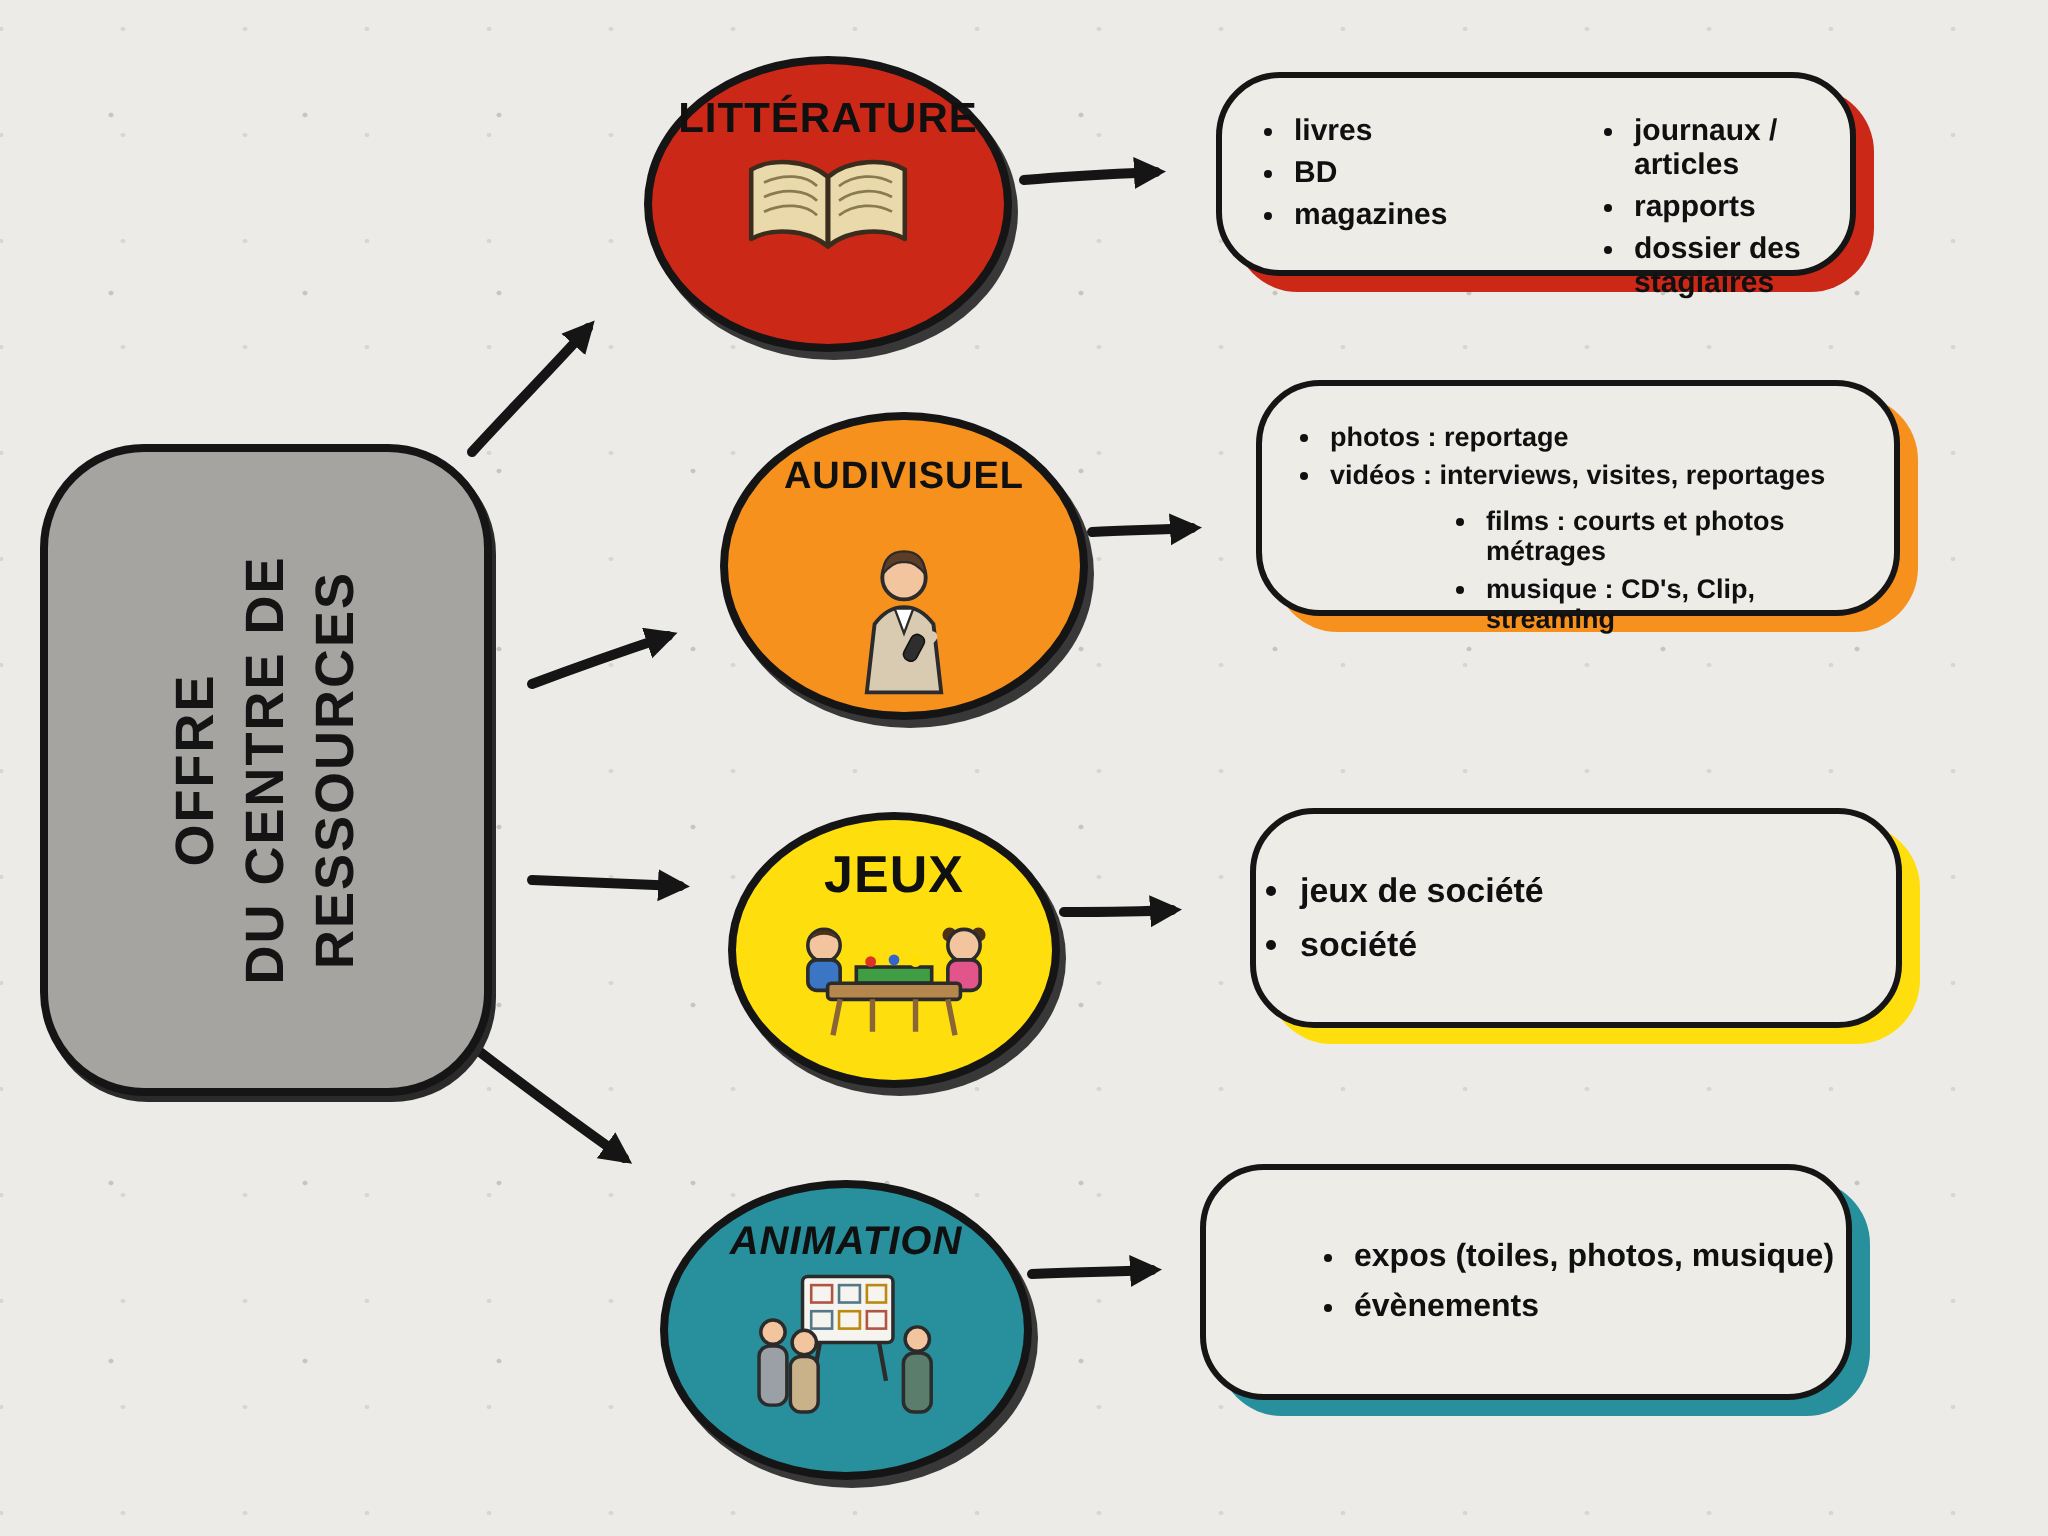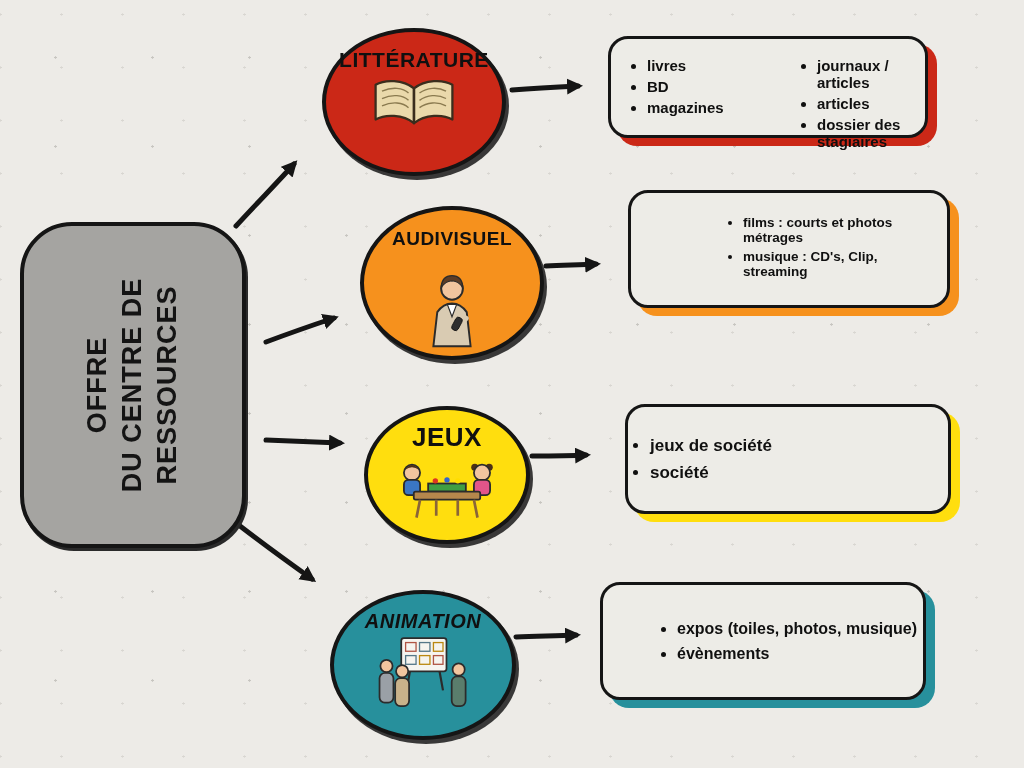--- a/index.html
+++ b/index.html
@@ -41,21 +41,21 @@
   .bubble.red{left:322px;top:28px;width:176px;height:140px;background:#cb2817;}
   .bubble.red .bubble-label{margin-top:16px;font-size:21px;}
   .bubble.orange{left:360px;top:206px;width:176px;height:146px;background:#f6911d;gap:20px;}
   .bubble.orange .bubble-label{margin-top:18px;font-size:19px;}
   .bubble.yellow{left:364px;top:406px;width:158px;height:130px;background:#ffde0e;}
   .bubble.yellow .bubble-label{margin-top:12px;font-size:26px;}
   .bubble.teal{left:330px;top:590px;width:178px;height:142px;background:#27909c;}
   .bubble.teal .bubble-label{margin-top:16px;font-size:20px;font-style:italic;}
   
   .box{
-    position:absolute;background:#edece7;border:3px solid #151515;border-radius:20px;
+    position:absolute;background:#edece7;border:3px solid #151515;border-radius:32px;
     color:#101010;font-weight:bold;box-sizing:border-box;
   }
   .box ul{margin:0;padding:0 0 0 22px;list-style:disc;}
   .box li{margin:4px 0;}
   .box1{left:608px;top:36px;width:320px;height:102px;box-shadow:9px 8px 0 #cb2817;
         display:flex;padding:14px 14px;font-size:15px;}
   .box1 .col1{flex:0 0 148px;}
   .box1 .col2{flex:1;}
   .box2{left:628px;top:190px;width:322px;height:118px;box-shadow:9px 8px 0 #f6911d;
         padding:14px 12px;font-size:13.5px;}
@@ -174,26 +174,30 @@
   </div>
 
   <div class="box box1">
     <ul class="col1">
       <li>livres</li>
       <li>BD</li>
       <li>magazines</li>
     </ul>
     <ul class="col2">
       <li>journaux / articles</li>
-      <li>articles</li>
+      <li>rapports</li>
       <li>dossier des stagiaires</li>
     </ul>
   </div>
 
   <div class="box box2">
+    <ul class="grp1">
+      <li>photos : reportage</li>
+      <li>vidéos : interviews, visites, reportages</li>
+    </ul>
     <ul class="grp2">
       <li>films : courts et photos métrages</li>
       <li>musique : CD's, Clip, streaming</li>
     </ul>
   </div>
 
   <div class="box box3">
     <ul>
       <li>jeux de société</li>
       <li>société</li>

